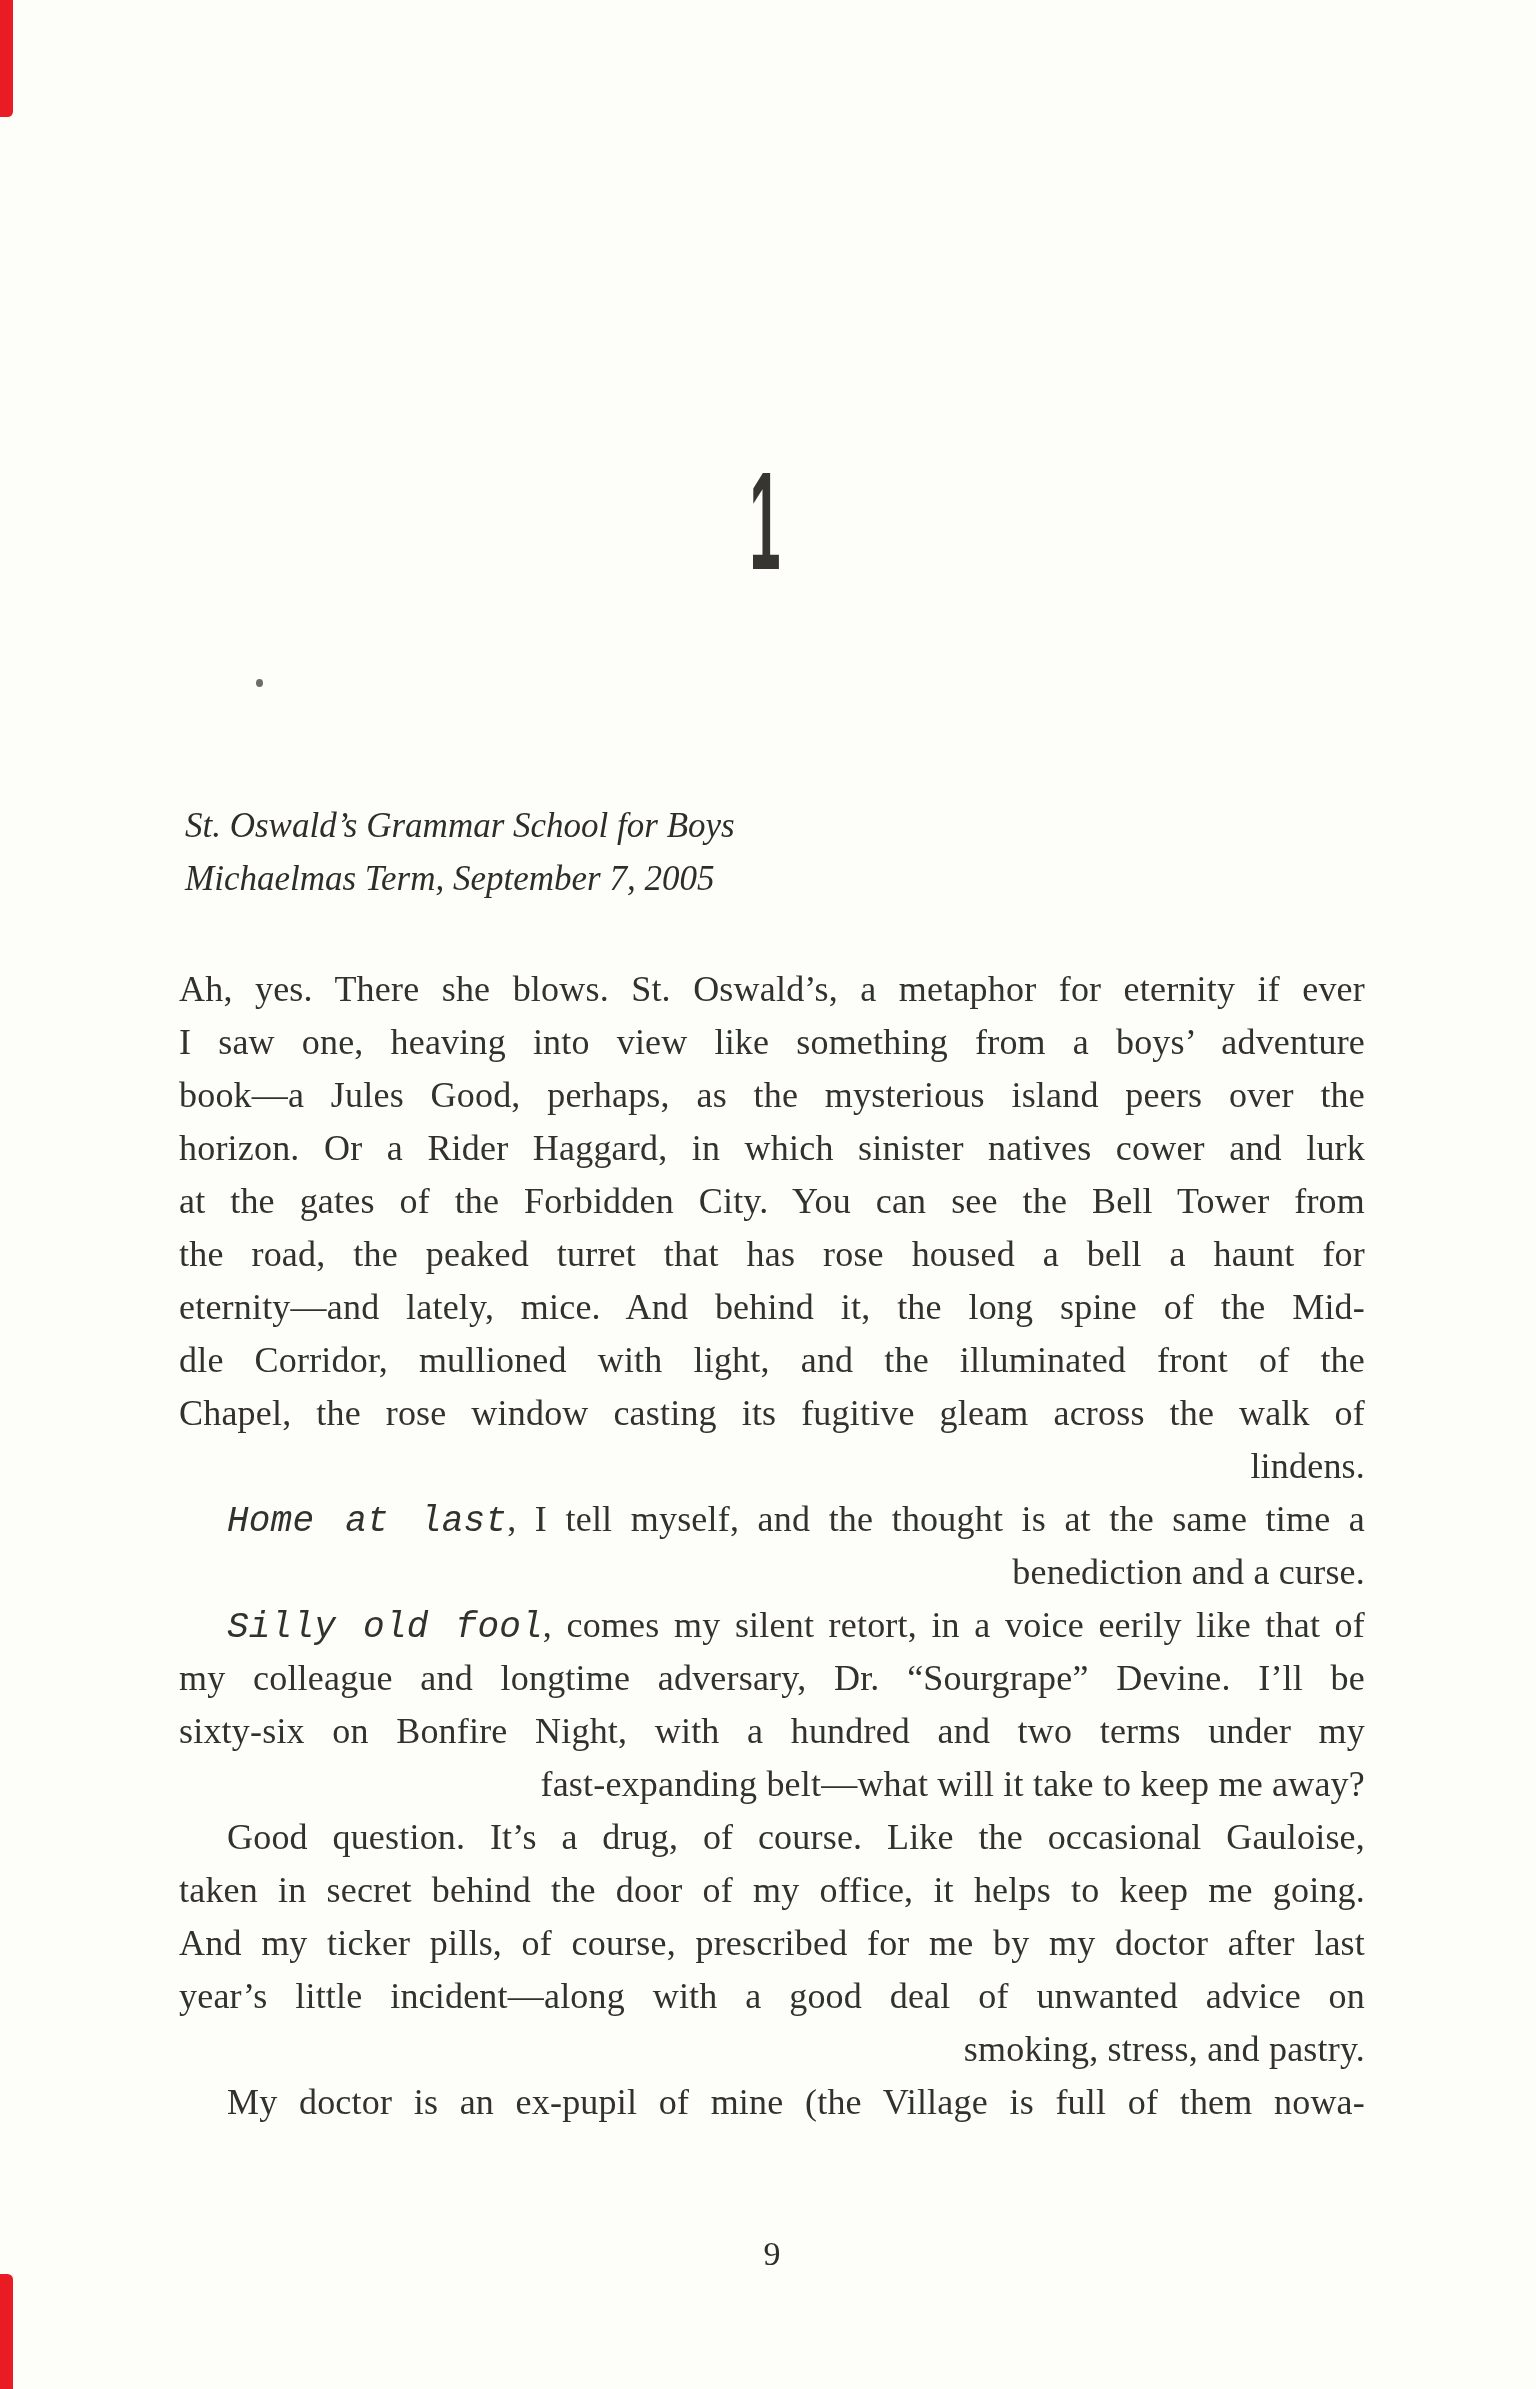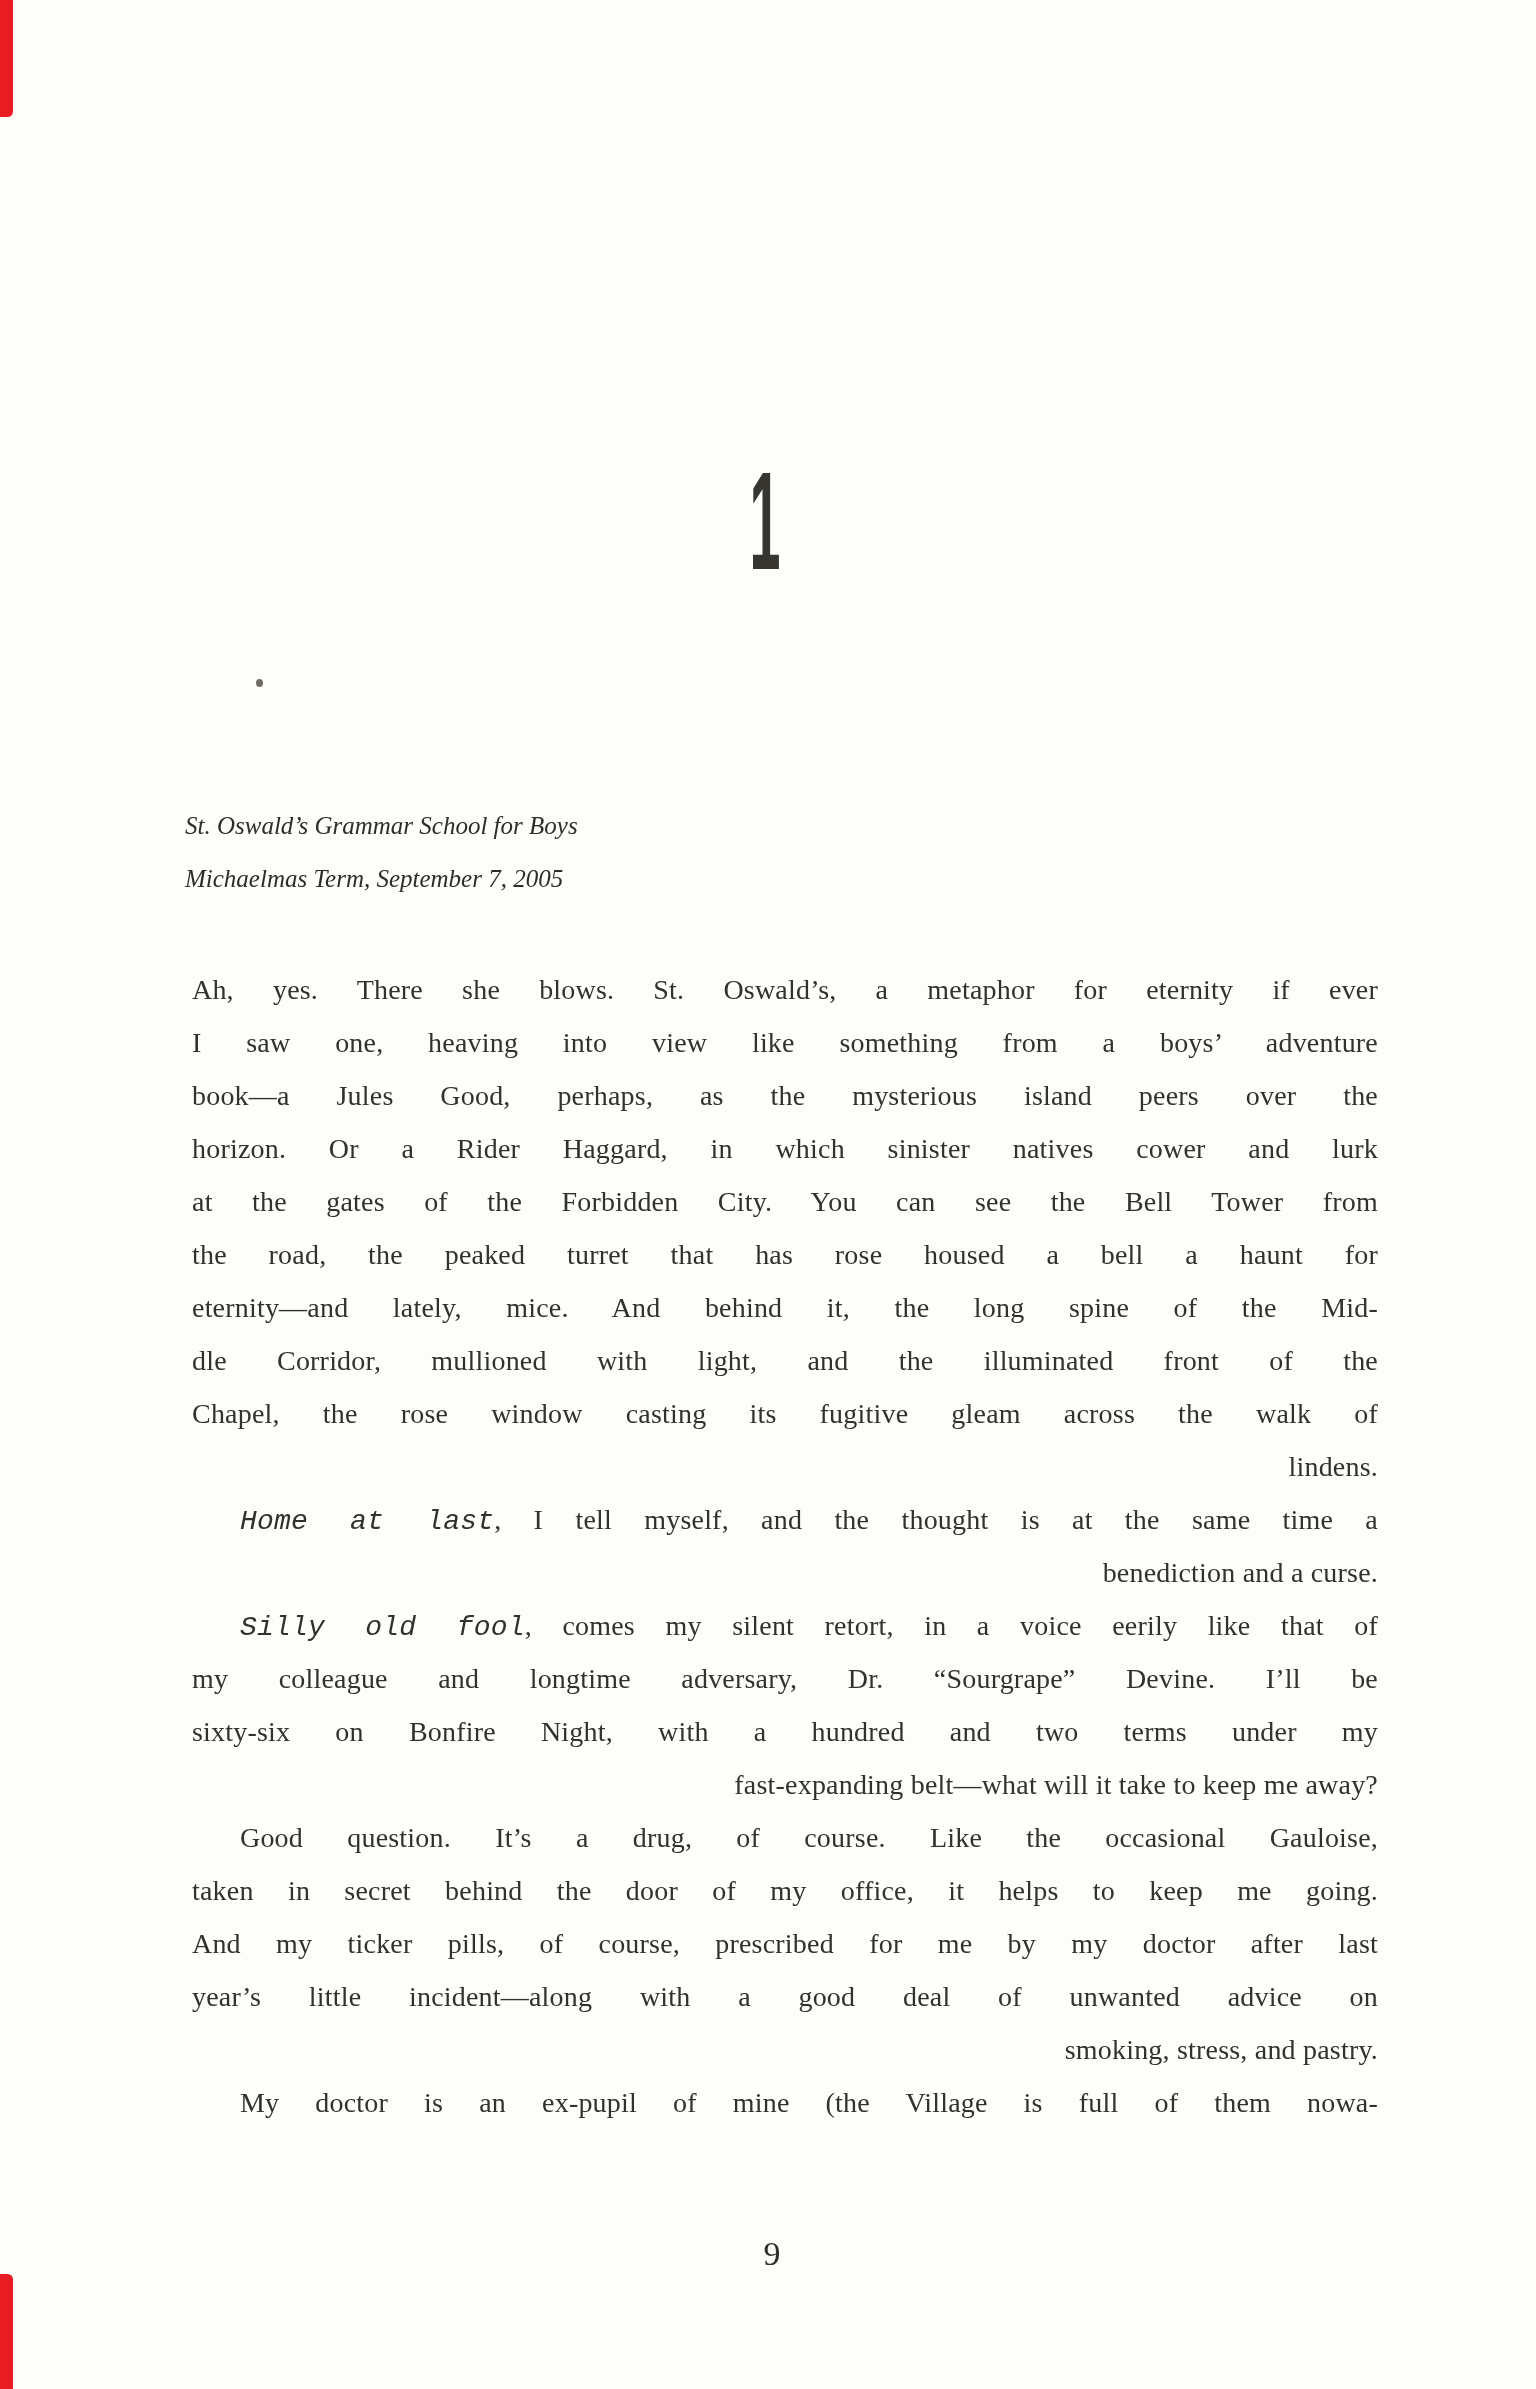--- a/index.html
+++ b/index.html
@@ -53,32 +53,32 @@
     opacity: .85;
   }
 
   
   #dateline {
     position: absolute;
     left: 185px;
     top: 799px;
     width: 1007px;
     font-style: italic;
-    font-size: 25px;
+    font-size: 35px;
     line-height: 53px;
     color: #2f2d29;
   }
 
   
   #body-text {
     position: absolute;
-    left: 192px;
+    left: 179px;
     top: 963px;
     width: 1186px;
-    font-size: 28px;
+    font-size: 36px;
     line-height: 53px;
     letter-spacing: 0.2px;
   }
   .paragraph { margin: 0; }
   .line { height: 53px; white-space: normal; text-align: right; }
   .line.just { text-align: justify; text-align-last: justify; }
   .line.indent { padding-left: 48px; }
   .line em { font-style: italic; font-family: Liberation Mono, monospace; }
 
   

